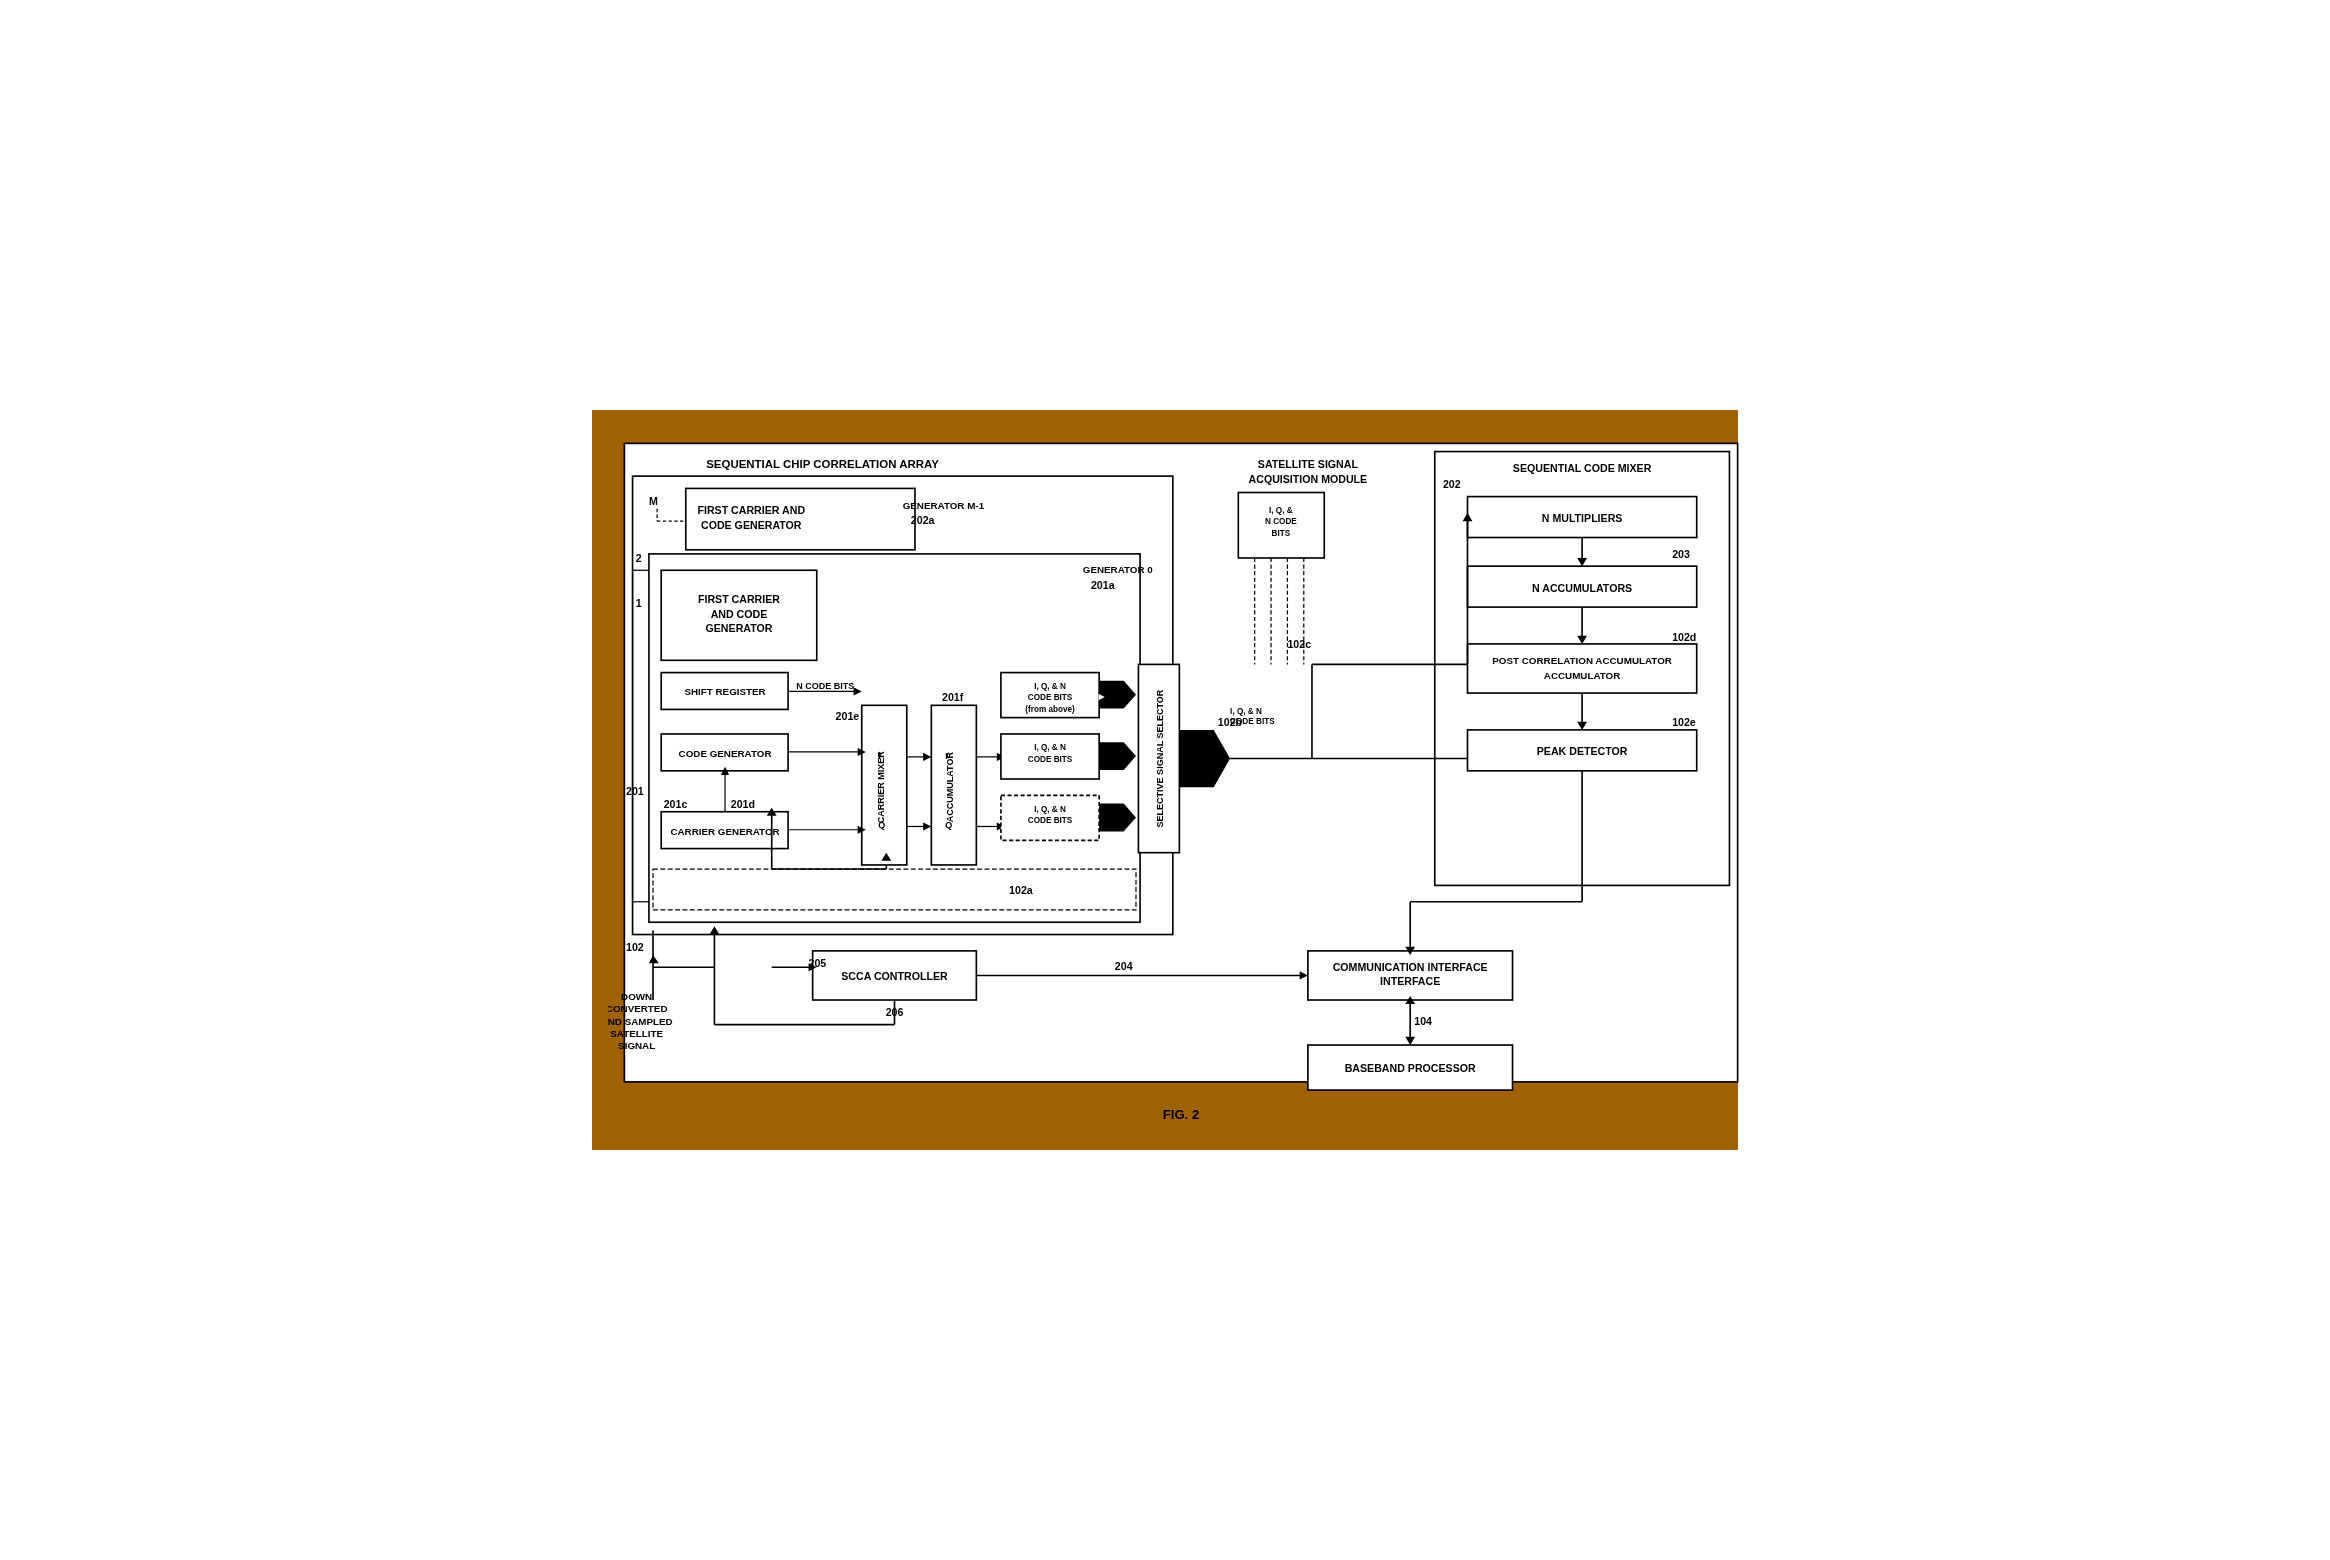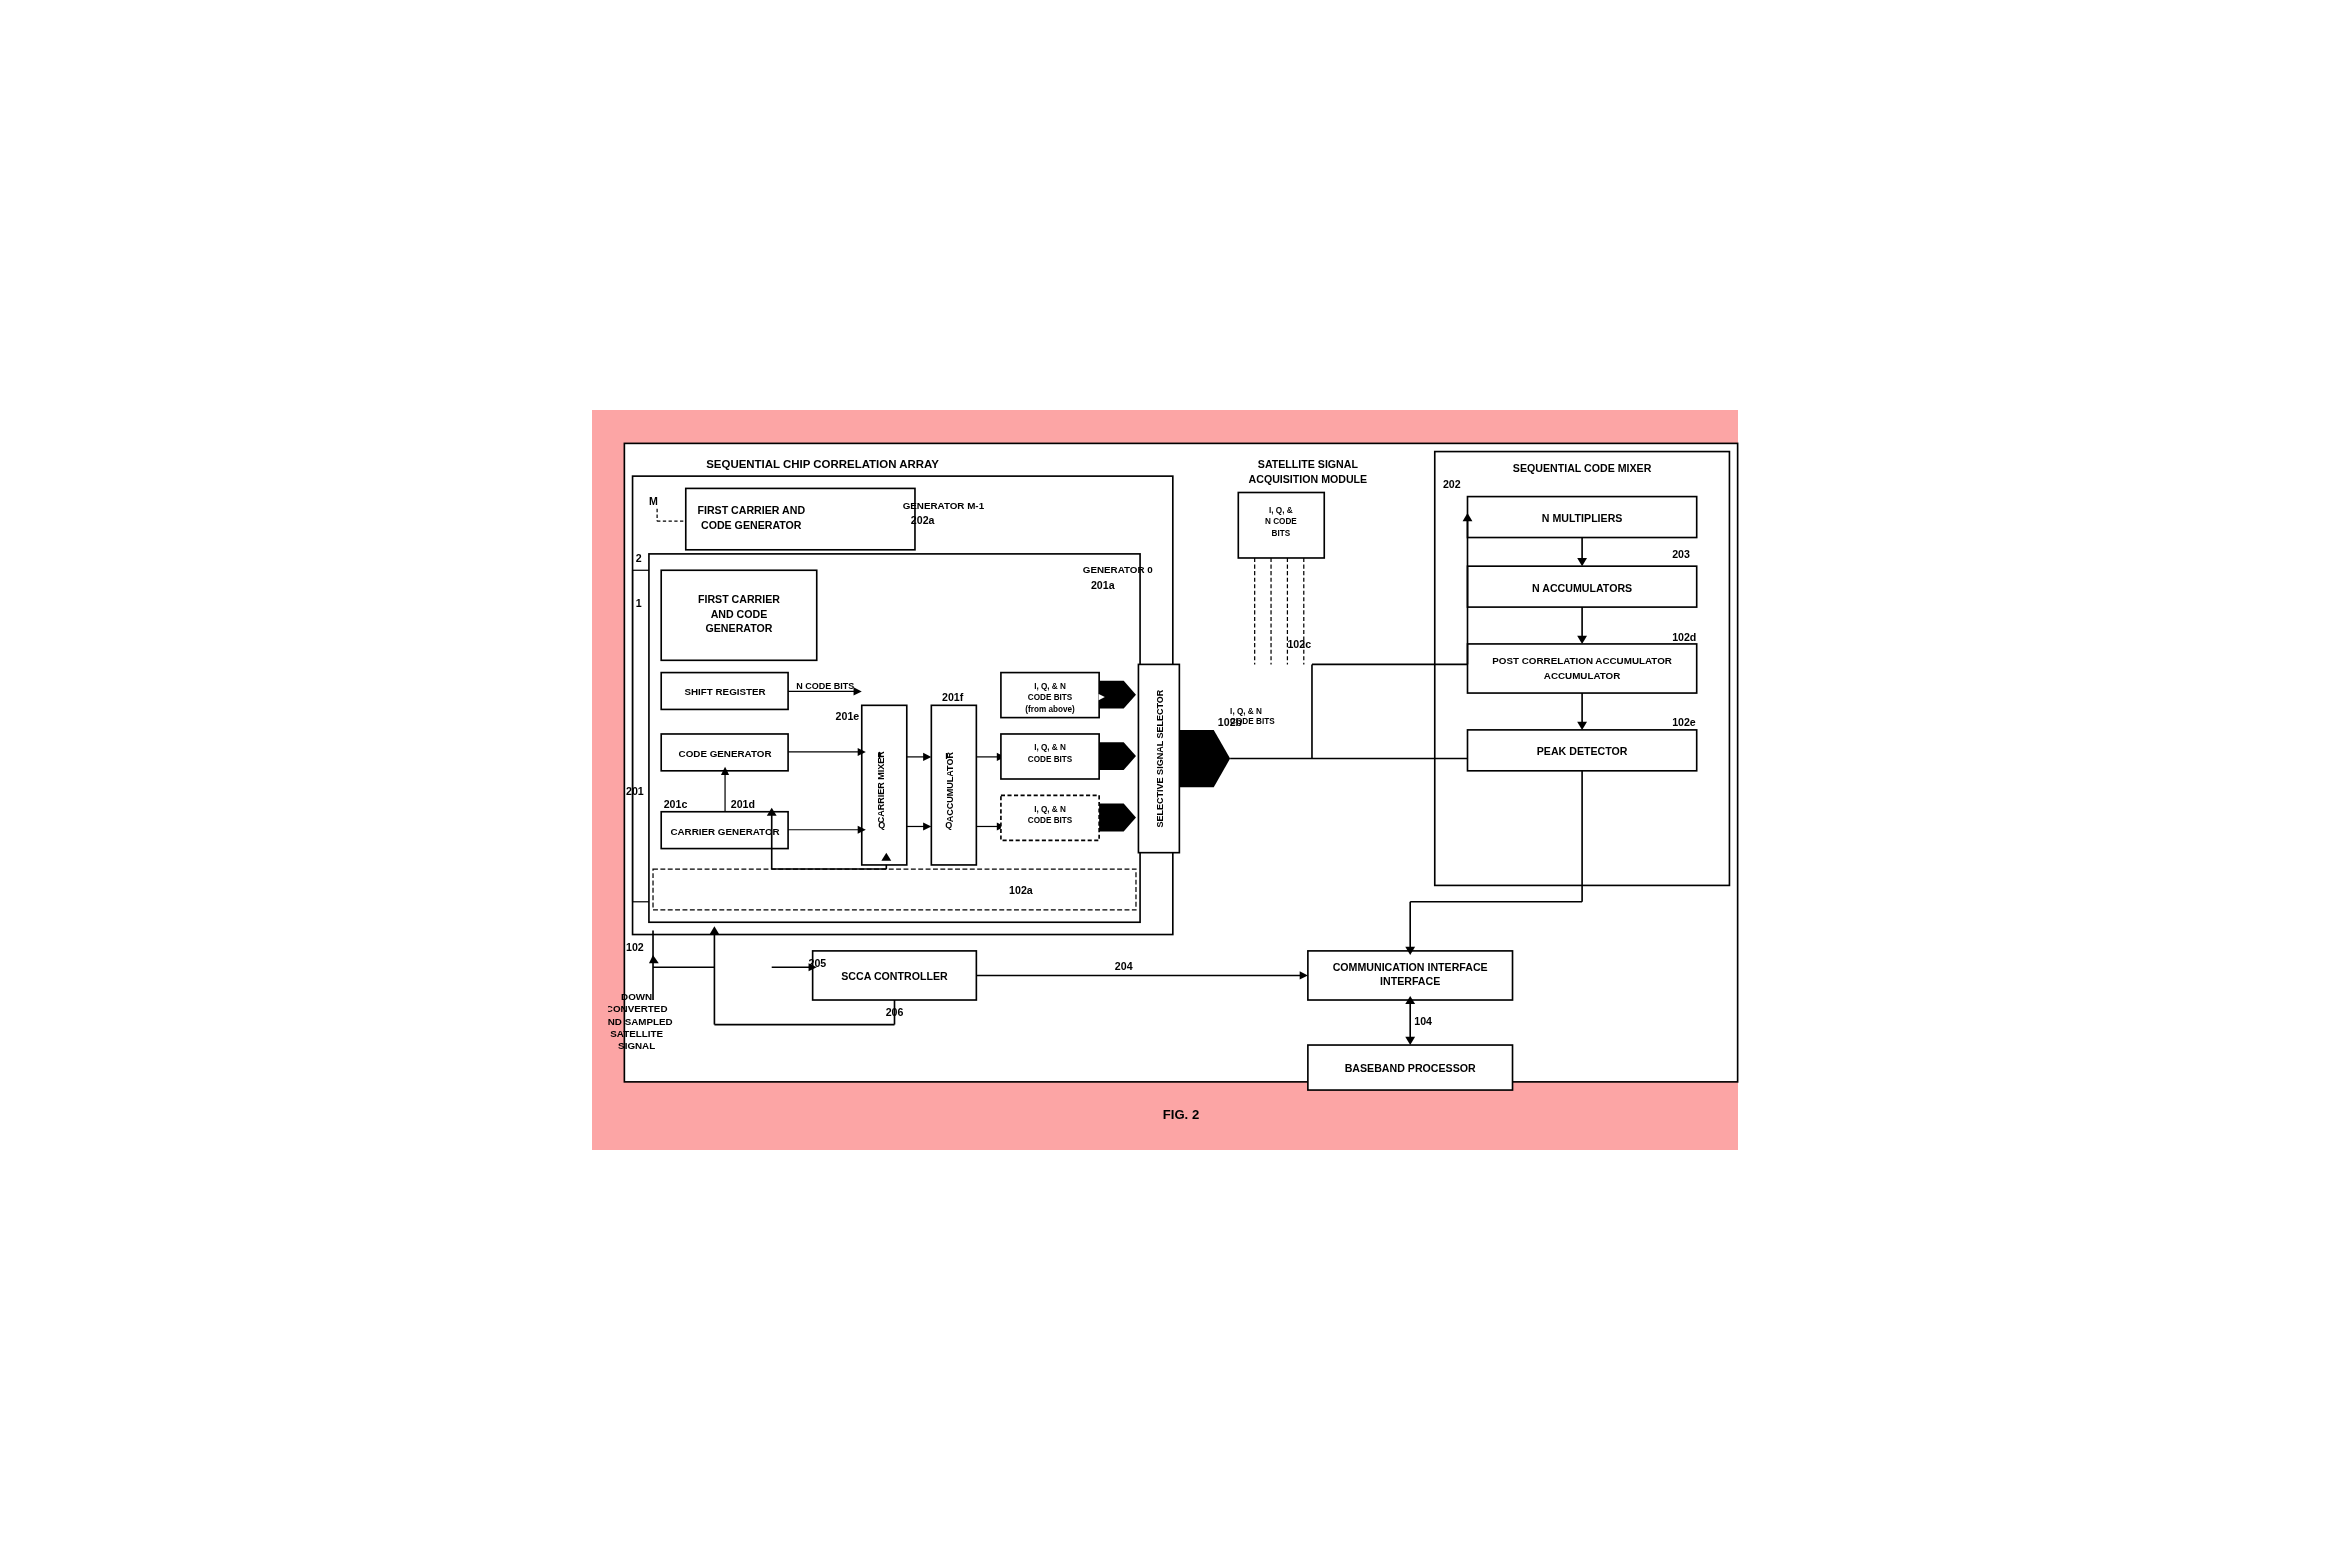--- a/index.html
+++ b/index.html
@@ -7,21 +7,21 @@
       background: #fff;
       font-family: Arial, Helvetica, sans-serif;
       display: flex;
       justify-content: center;
       align-items: center;
       min-height: 100vh;
       padding: 16.4px;
     }
     .page-container {
       width: 1146px;
-      background: #fca5a5;
+      background: #a16207;
       padding: 16.4px;
     }
     
     .svg-container {
       width: 100%;
       position: relative;
     }
     svg {
       font-family: Arial, Helvetica, sans-serif;
     }

